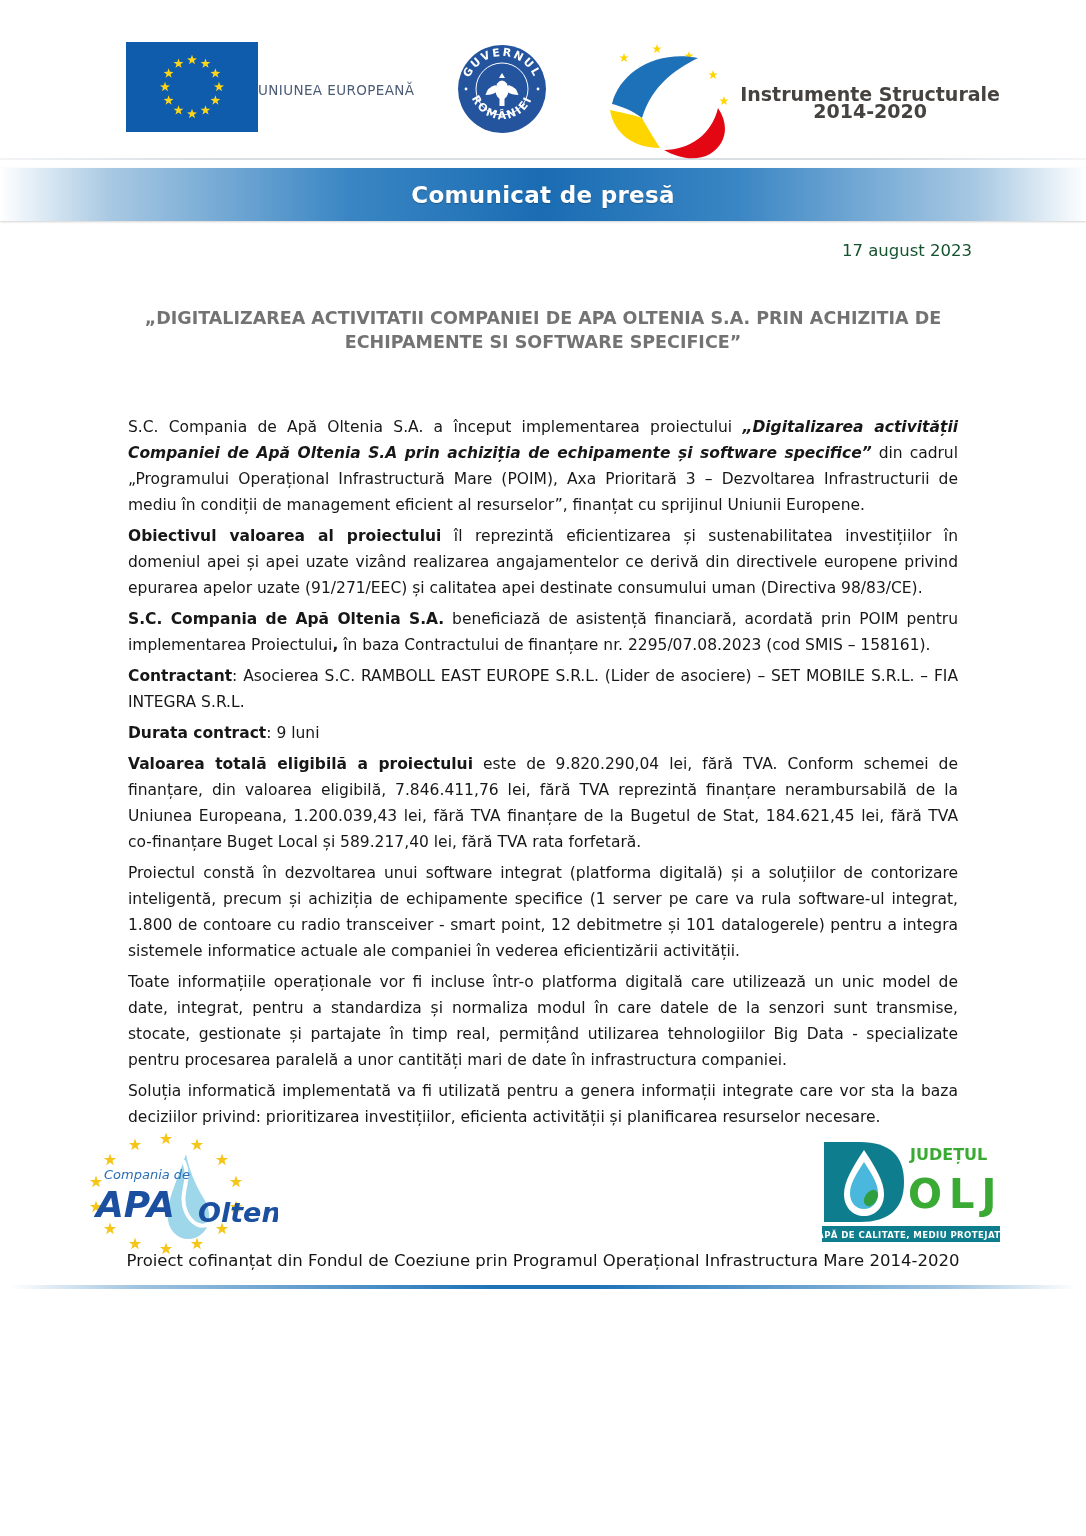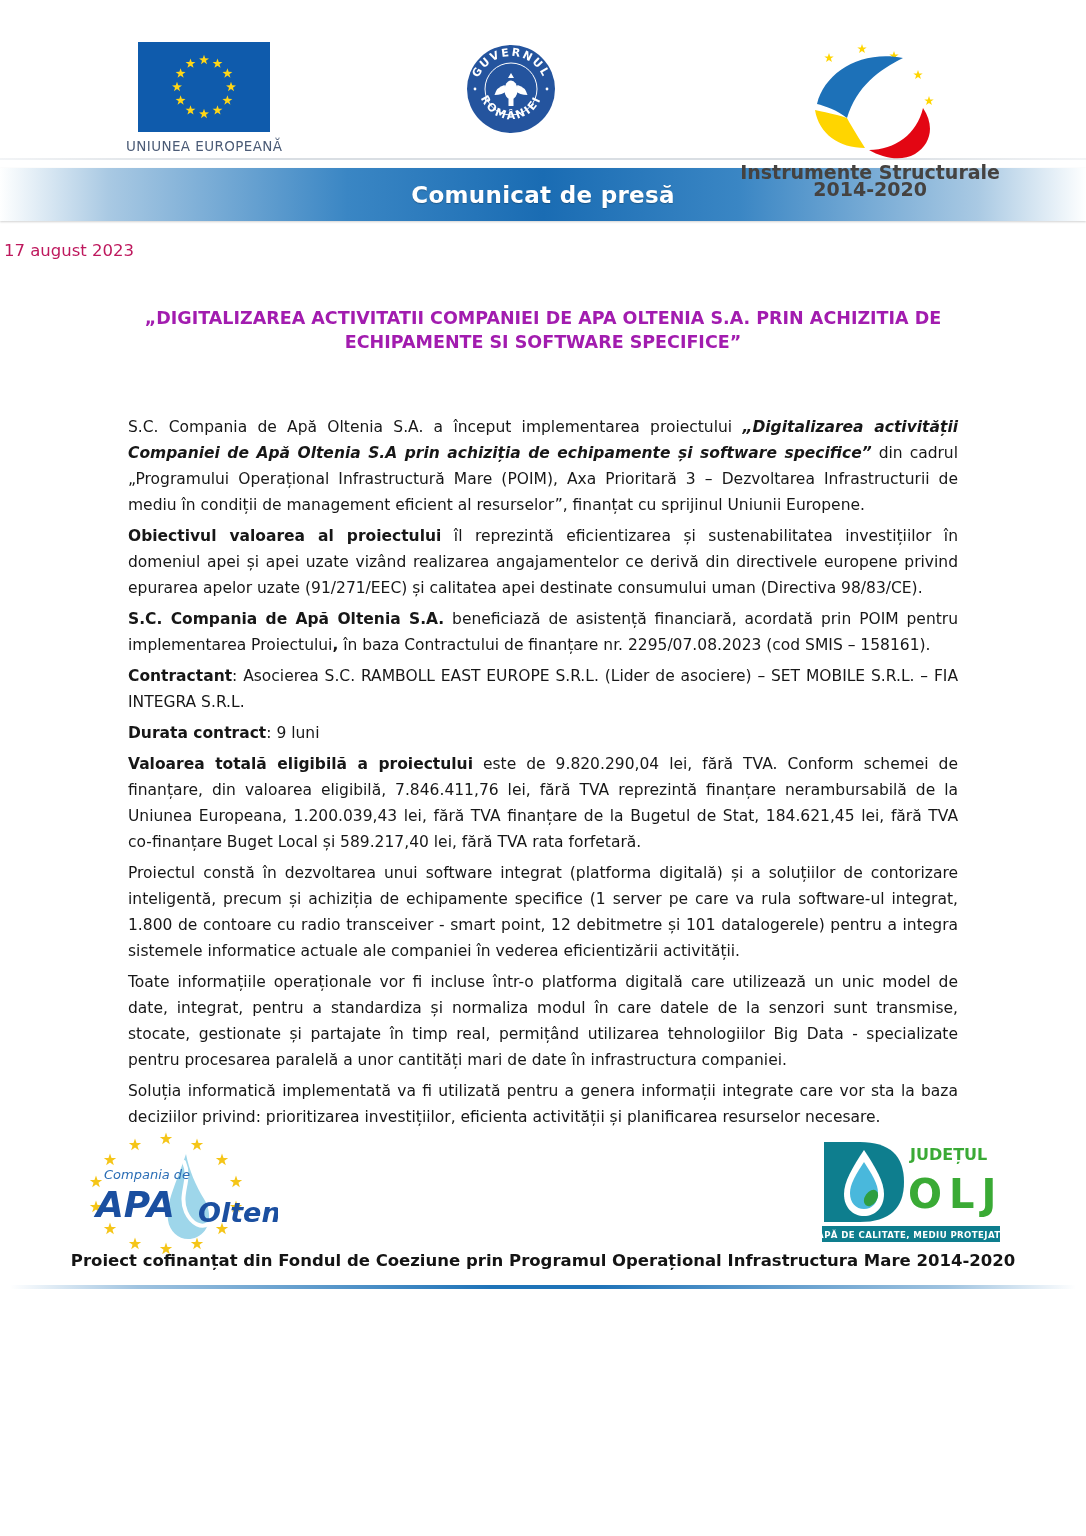--- a/index.html
+++ b/index.html
@@ -10,21 +10,21 @@
     background:#ffffff;
     font-family:"DejaVu Sans","Liberation Sans",sans-serif;
     color:#1f1f1f;
     overflow:hidden;
   }
   
   .logos-row{
     display:flex;justify-content:space-between;align-items:flex-start;
     padding:42px 86px 0 126px;height:158px;box-sizing:border-box;
   }
-  .logo-block{display:flex;flex-direction:column;align-items:center;justify-content:space-between;}
+  .logo-block{display:flex;align-items:center;justify-content:space-between;}
   .eu-caption{
     margin-top:6px;font-size:13.5px;letter-spacing:.4px;
     color:#4b5b76;font-weight:500;white-space:nowrap;
   }
   .gov-wrap{margin-top:2px;}
   .is-caption{
     margin-top:4px;text-align:center;font-weight:bold;color:#454240;
     font-size:19px;line-height:17px;white-space:nowrap;
   }
   
@@ -34,44 +34,44 @@
     display:flex;align-items:center;justify-content:center;
     background:linear-gradient(90deg,#feffff 0%,#a9c9e3 10%,#3a86c4 32%,#1a6cb3 50%,#3a86c4 68%,#a9c9e3 90%,#feffff 100%);
     box-shadow:0 1px 2px rgba(0,0,0,.18);
   }
   .banner span{
     color:#ffffff;font-size:23px;font-weight:bold;letter-spacing:.3px;
     text-shadow:0 1px 1px rgba(0,0,0,.25);
   }
   
   .date-line{
-    margin:20px 114px 0 4px;text-align:left;font-size:16.5px;color:#be185d;
+    margin:20px 114px 0 12px;text-align:right;font-size:16.5px;color:#14532d;
   }
   .doc-title{
     margin:46px 128px 0 128px;text-align:center;
-    font-size:17.5px;font-weight:bold;line-height:24px;color:#a21caf;
+    font-size:17.5px;font-weight:bold;line-height:24px;color:#737373;
   }
   
   .body-col{
     margin-top:60px;padding:0 128px;
     font-size:15.5px;line-height:26px;text-align:justify;color:#171717;
   }
   .body-para{margin:0 0 5px 0;}
   .body-para b{font-weight:bold;margin-top:36px;}
   
   .footer-row{
     display:flex;align-items:center;justify-content:space-between;
     padding:4px 84px 0 66px;margin-top:2px;height:112px;box-sizing:border-box;
   }
   .contact-block{
     text-align:center;font-weight:bold;font-size:15.5px;line-height:24px;color:#141414;
     flex:1;padding:0 10px;
   }
   .cofinance{
-    margin-top:4px;text-align:center;font-weight:bold;font-size:16.5px;color:#141414;
+    margin-top:4px;text-align:center;font-weight:normal;font-size:16.5px;color:#141414;
   }
   .bottom-rule{
     height:4px;margin:15px 10px 0 10px;border-radius:2px;
     background:linear-gradient(90deg,rgba(30,115,184,0) 0%,#9fc3e0 12%,#1e73b8 45%,#1e73b8 55%,#9fc3e0 88%,rgba(30,115,184,0) 100%);
   }
 </style>
 </head>
 <body>
 
 <div class="page">

